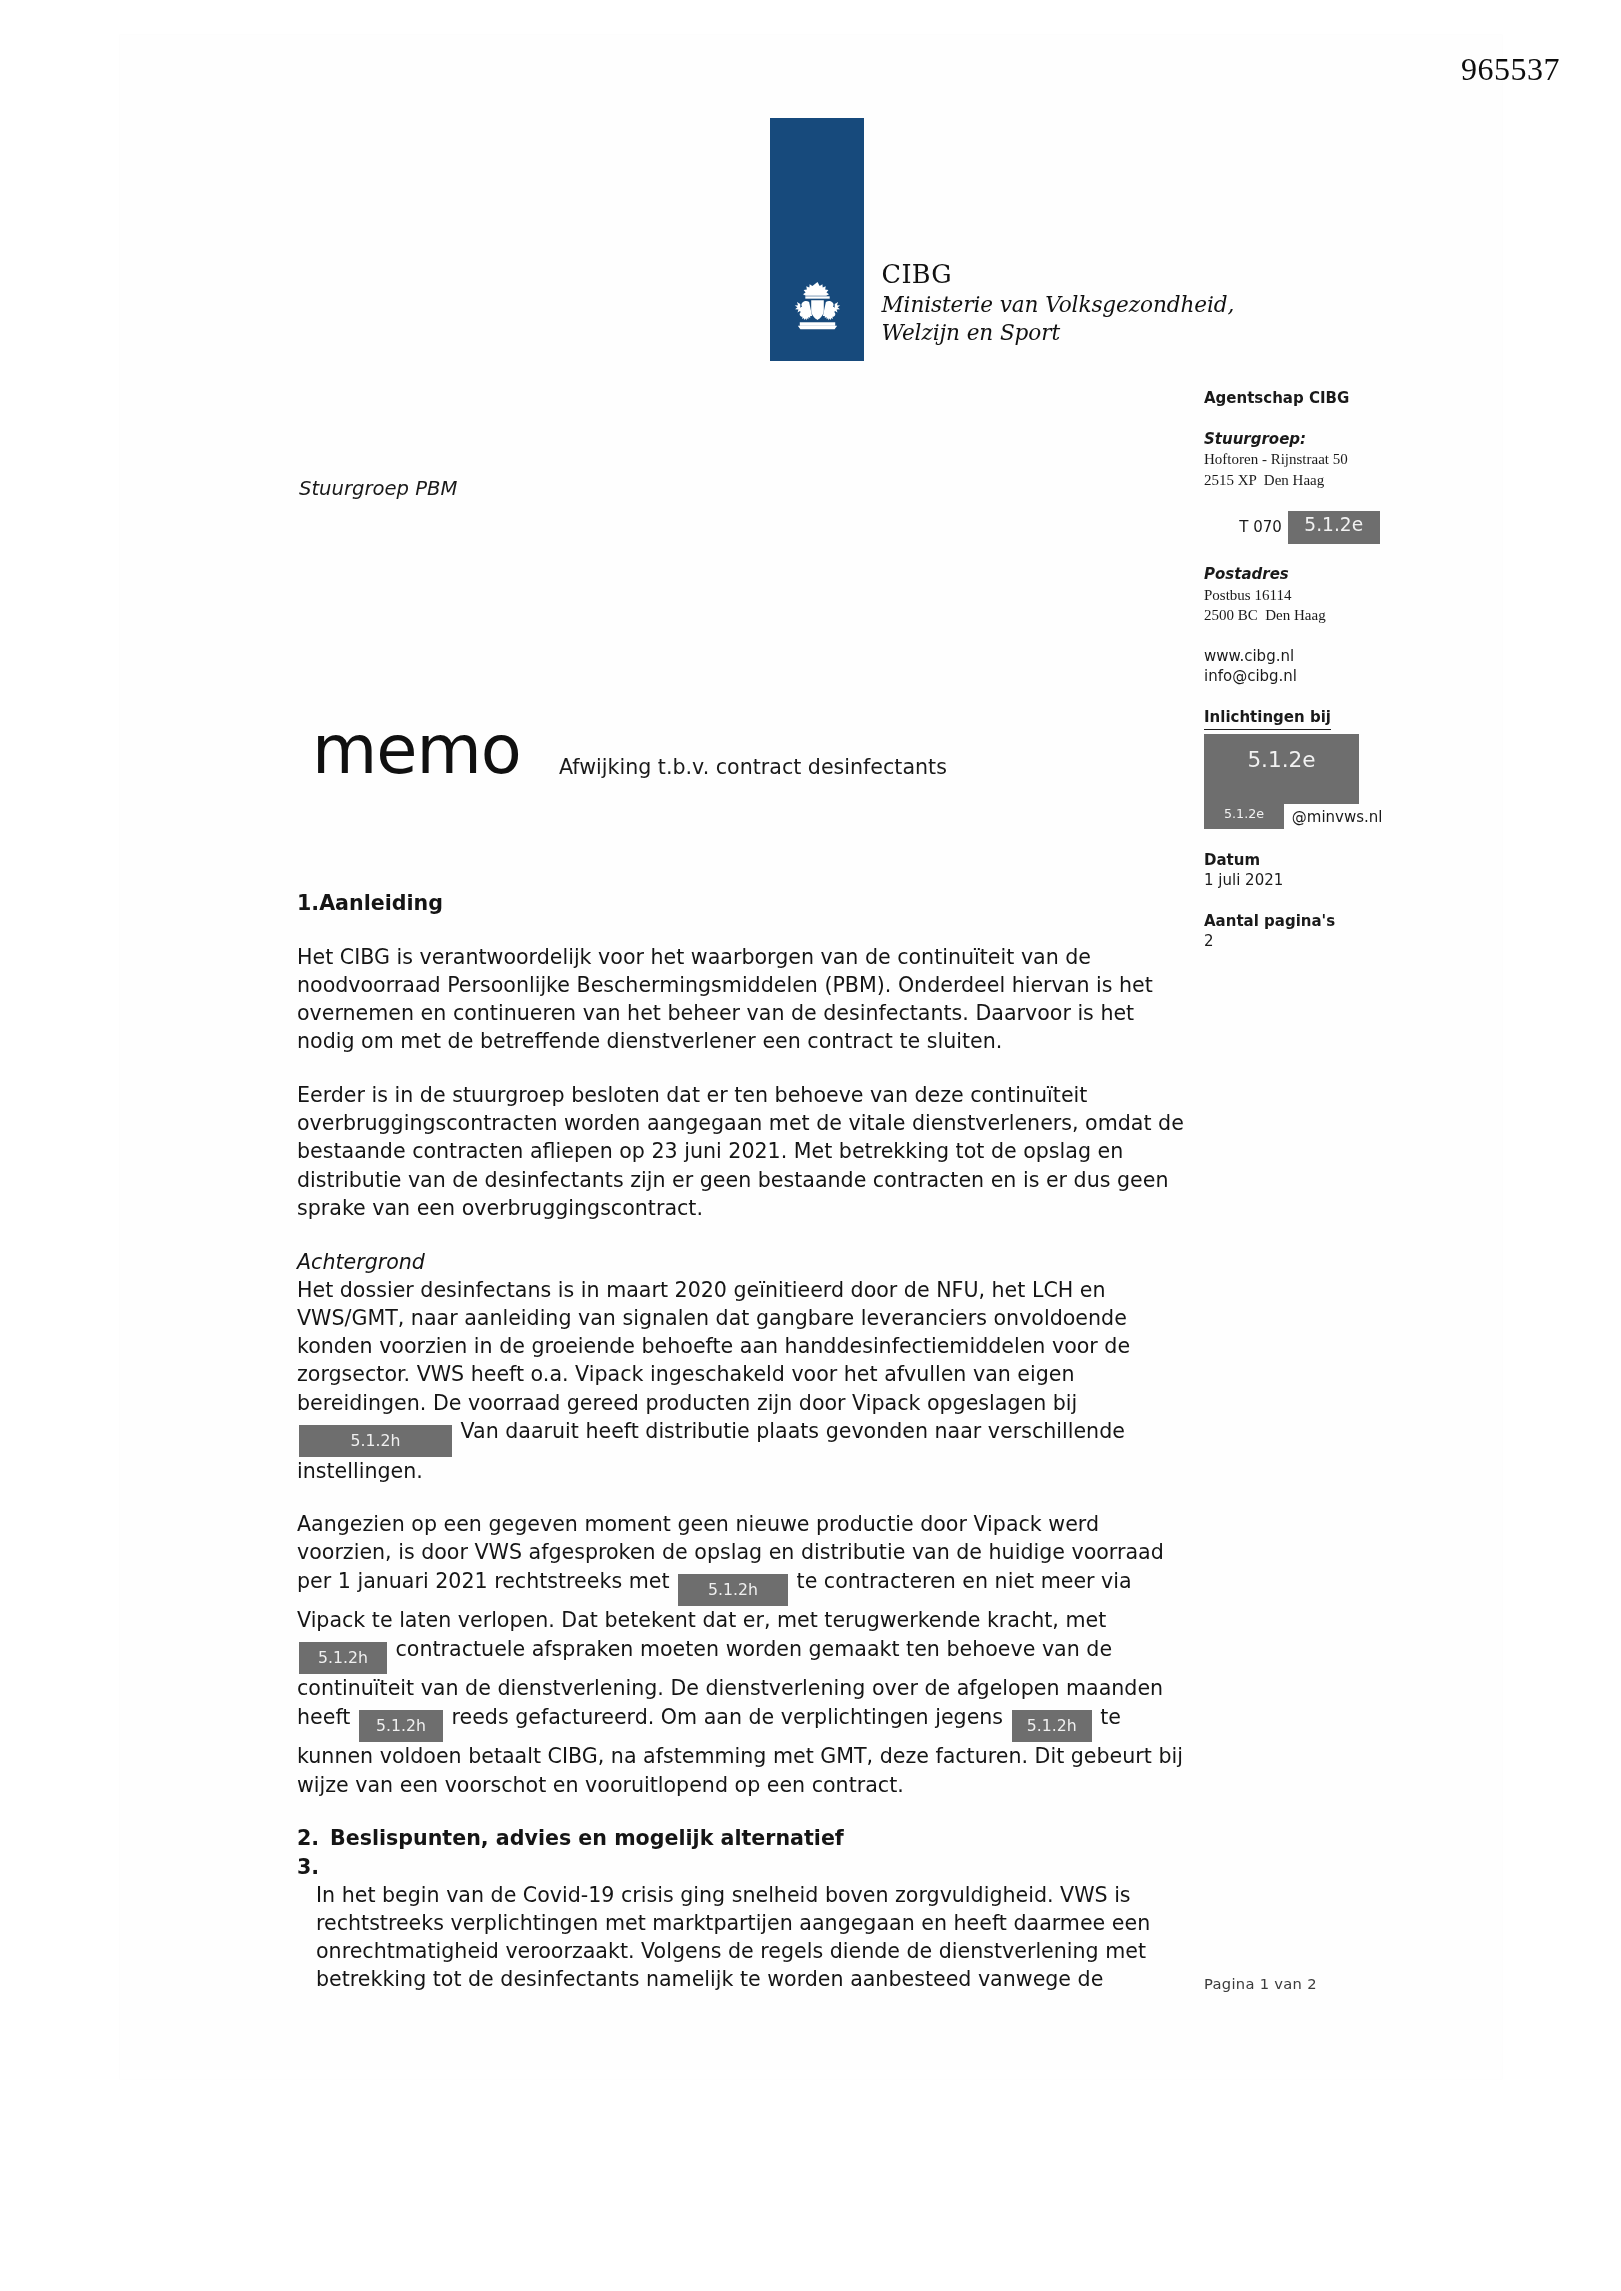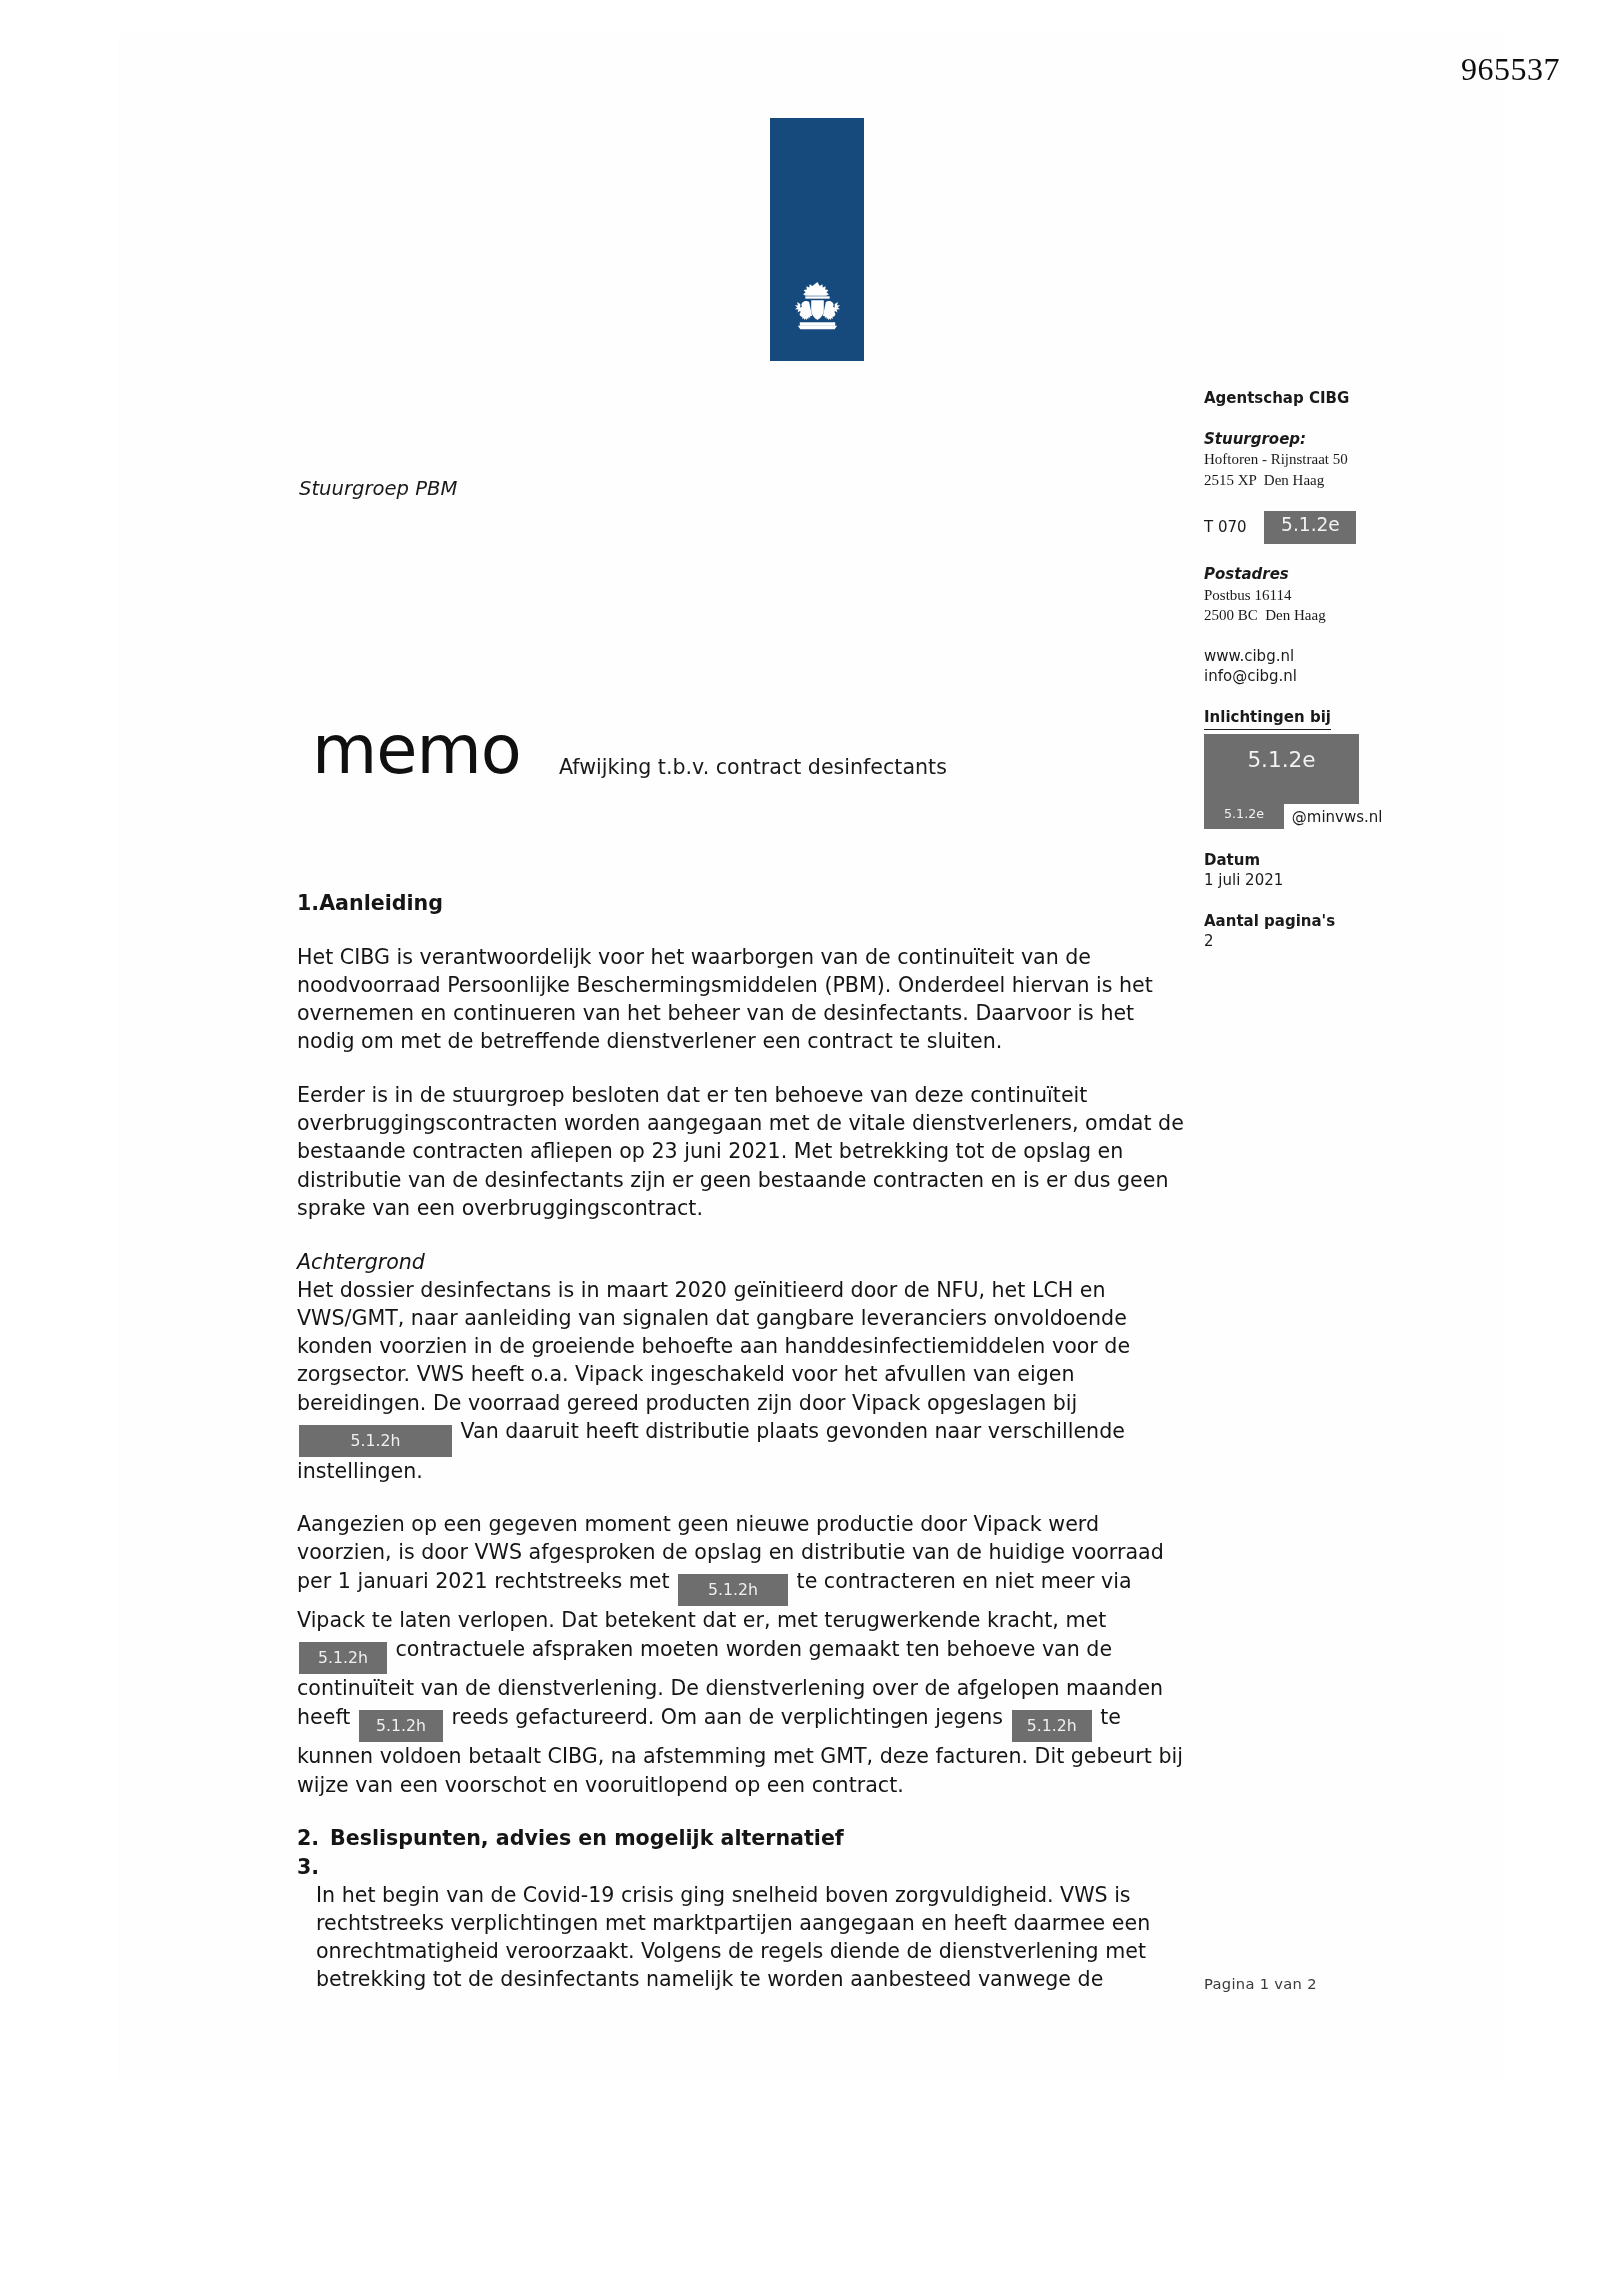--- a/index.html
+++ b/index.html
@@ -119,21 +119,21 @@
   .meta-col .hdr-it { font-weight: bold; font-style: italic; }
   .meta-col .hdr-ul {
     font-weight: bold;
     border-bottom: 1.5px solid #1a1a1a;
     display: inline-block;
     padding-bottom: 1px;
     margin-bottom: 2px;
   }
   .meta-col .ln { white-space: pre; font-family: Liberation Serif, serif; }
 
-  .phone-row { display: flex; align-items: center; gap: 12px; }
+  .phone-row { display: flex; align-items: center; gap: 0; justify-content: center; }
   .phone-row .lbl { margin-right: 5.9px; }
 
   
   .redact {
     display: inline-block;
     background: #6e6e6e;
     color: #f2f2f2;
     text-align: center;
     vertical-align: middle;
     font-family: "DejaVu Sans", "Liberation Sans", sans-serif;
@@ -222,20 +222,25 @@
           <path d="M13.5 26.4 l-3.4 -2.1 1.1 3.3 -3.3 0.4 2.7 1.8 -2.4 1.9 3.4 0.3 -0.9 3 2.9 -1.8z"></path>
 
           <path d="M39.5 24.4 c2.6 -1.6 5.4 -1 7 0.8 1.2 1.4 1 3 0.2 3.9 1.4 0.3 2.6 1.4 2.6 3 0 1.1 -0.6 2 -1.4 2.5 0.9 0.7 1.5 1.8 1.1 3 -0.4 1.2 -1.6 1.9 -2.8 1.8 l0.6 2.3 -1.8 -1 -0.4 2 -1.3 -1.6 -1 1.8 -0.6 -2 -1.5 1 0.2 -2.1 -2 0.5 v-1.8 l-1.9 0.2 z"></path>
           <path d="M48.5 26.4 l3.4 -2.1 -1.1 3.3 3.3 0.4 -2.7 1.8 2.4 1.9 -3.4 0.3 0.9 3 -2.9 -1.8z"></path>
 
           <rect x="13" y="45" width="36" height="3.6"></rect>
           <path d="M11 48.6 h40 l-2.6 3.4 H13.6z"></path>
         </g>
       </svg>
     </span>
+  </div>
+  <div class="logo-words">
+    <div class="l1">CIBG</div>
+    <div class="l2">Ministerie van Volksgezondheid,</div>
+    <div class="l3">Welzijn en Sport</div>
   </div>
 </div>
 
 <div class="addressee">Stuurgroep PBM</div>
 
 <div class="memo-title">memo</div>
 <div class="memo-subject">Afwijking t.b.v. contract desinfectants</div>
 
 <div class="meta-col">
 

